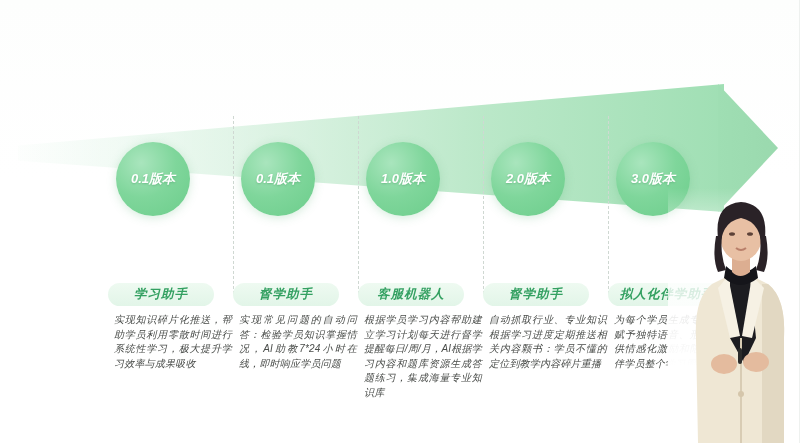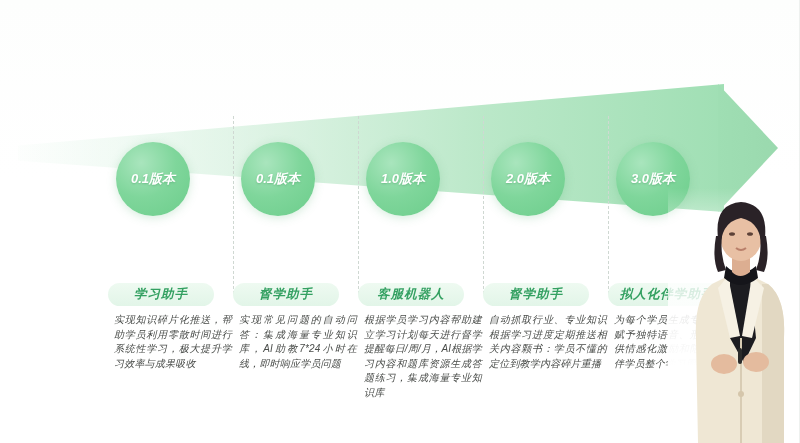--- a/index.html
+++ b/index.html
@@ -198,21 +198,21 @@
 
     <div class="col" style="left:0px">
       <div class="bubble">0.1版本</div>
       <div class="pill">学习助手</div>
       <div class="desc">实现知识碎片化推送，帮助学员利用零散时间进行系统性学习，极大提升学习效率与成果吸收</div>
     </div>
 
     <div class="col" style="left:125px">
       <div class="bubble">0.1版本</div>
       <div class="pill">督学助手</div>
-      <div class="desc">实现常见问题的自动问答：集成海量专业知识库，AI助教7*24小时在线，即时响应学员问题</div>
+      <div class="desc">实现常见问题的自动问答：检验学员知识掌握情况，AI助教7*24小时在线，即时响应学员问题</div>
     </div>
 
     <div class="col" style="left:250px">
       <div class="bubble">1.0版本</div>
       <div class="pill">客服机器人</div>
       <div class="desc">根据学员学习内容帮助建立学习计划每天进行督学提醒每日/周/月，AI根据学习内容和题库资源生成答题练习，集成海量专业知识库</div>
     </div>
 
     <div class="col" style="left:375px">
       <div class="bubble">2.0版本</div>

